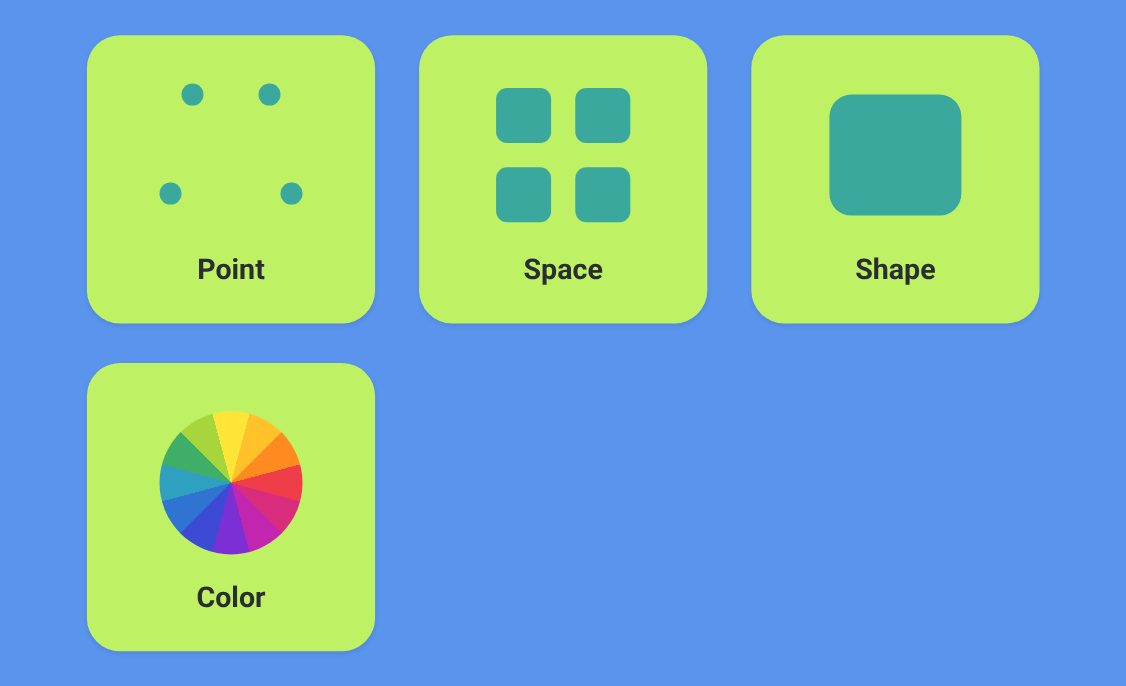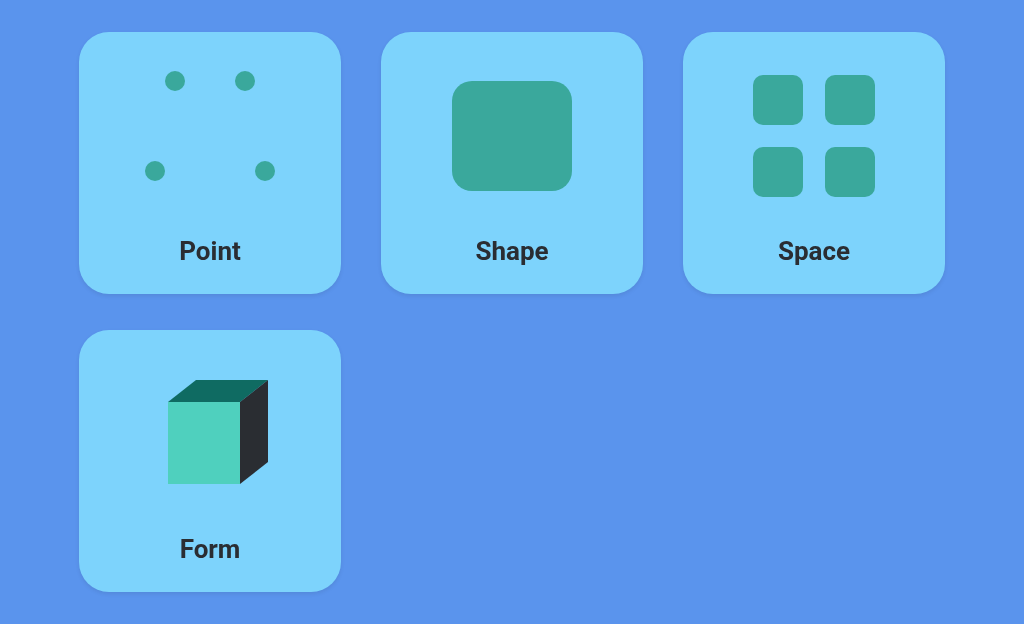--- a/index.html
+++ b/index.html
@@ -15,26 +15,26 @@
     align-items: center;
     justify-content: center;
   }
   .grid {
     display: grid;
     grid-template-columns: repeat(3, 262px);
     grid-template-rows: repeat(2, 262px);
     gap: 36px 40px;
   }
   .card {
-    background: #7dd3fc;
+    background: #bef264;
     border-radius: 30px;
     display: flex;
     flex-direction: column;
     align-items: center;
-    justify-content: space-between;
+    justify-content: center;
     padding: 24px 20px 28px 20px;
     box-shadow: 0 2px 4px rgba(0,0,0,0.08);
   }
   .icon-area {
     width: 100%;
     height: 160px;
     display: flex;
     align-items: center;
     justify-content: center;
   }
@@ -129,45 +129,38 @@
         <div class="dot d3"></div>
         <div class="dot d4"></div>
       </div>
     </div>
     <div class="label">Point</div>
   </div>
 
 
   <div class="card">
     <div class="icon-area">
-      <div class="shape-box"></div>
-    </div>
-    <div class="label">Shape</div>
-  </div>
-
-  <div class="card">
-    <div class="icon-area">
       <div class="space-grid">
         <div class="sq"></div>
           <div class="sq"></div>
         <div class="sq"></div>
           <div class="sq"></div>
       </div>
     </div>
     <div class="label">Space</div>
   </div>
 
+  <div class="card">
+    <div class="icon-area">
+      <div class="shape-box"></div>
+    </div>
+    <div class="label">Shape</div>
+  </div>
 
   <div class="card">
     <div class="icon-area">
-      <svg class="cube-svg" viewBox="0 0 160 160">
+      <div class="wheel"></div>
+    </div>
+    <div class="label">Color</div>
+  </div>
 
-        <polygon points="38,48 110,48 138,26 66,26" fill="#0f6b62"></polygon>
-
-        <polygon points="110,48 138,26 138,108 110,130" fill="#2a2d32"></polygon>
-
-        <polygon points="38,48 110,48 110,130 38,130" fill="#4fd0be"></polygon>
-      </svg>
-    </div>
-    <div class="label">Form</div>
-  </div>
 
 </div>
 
 </body></html>

